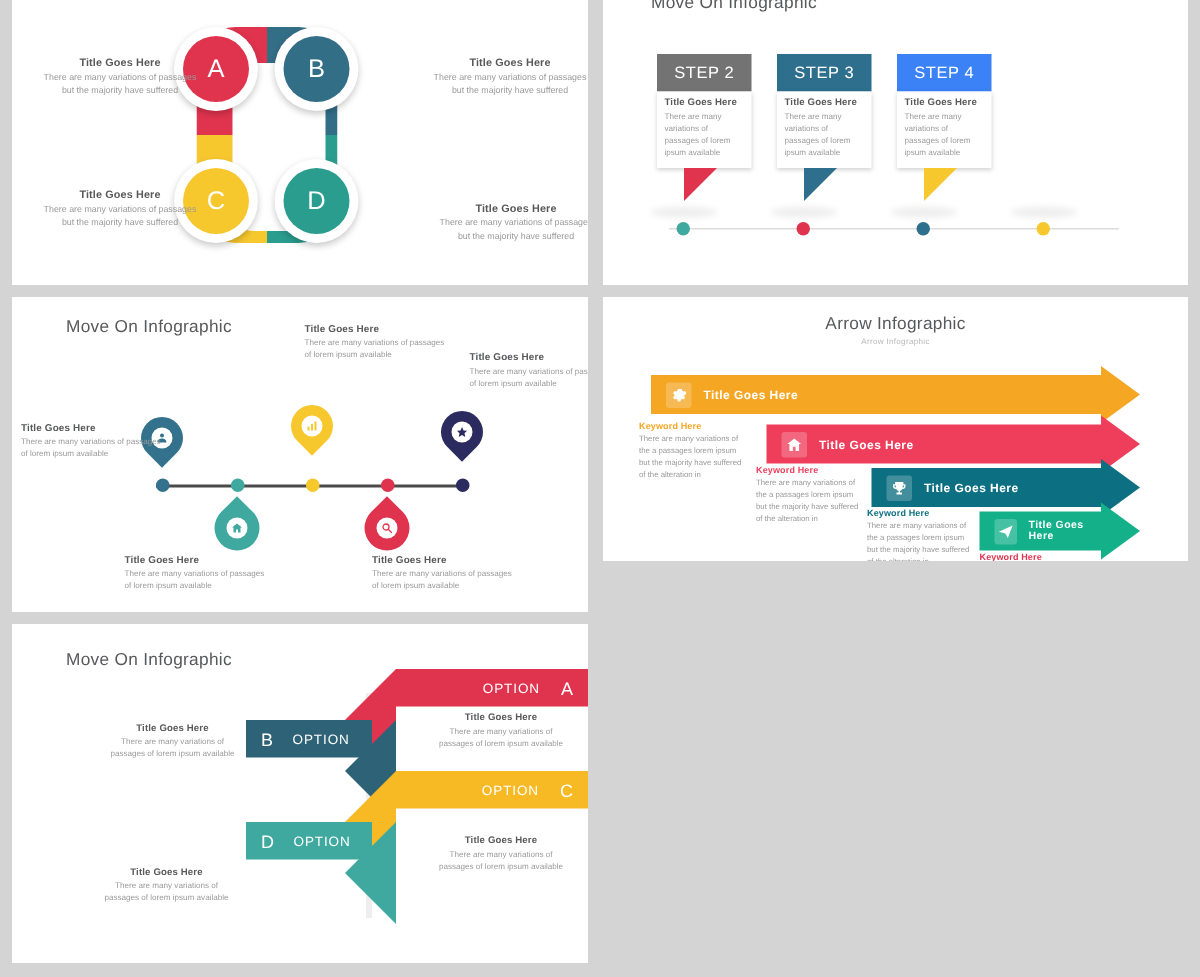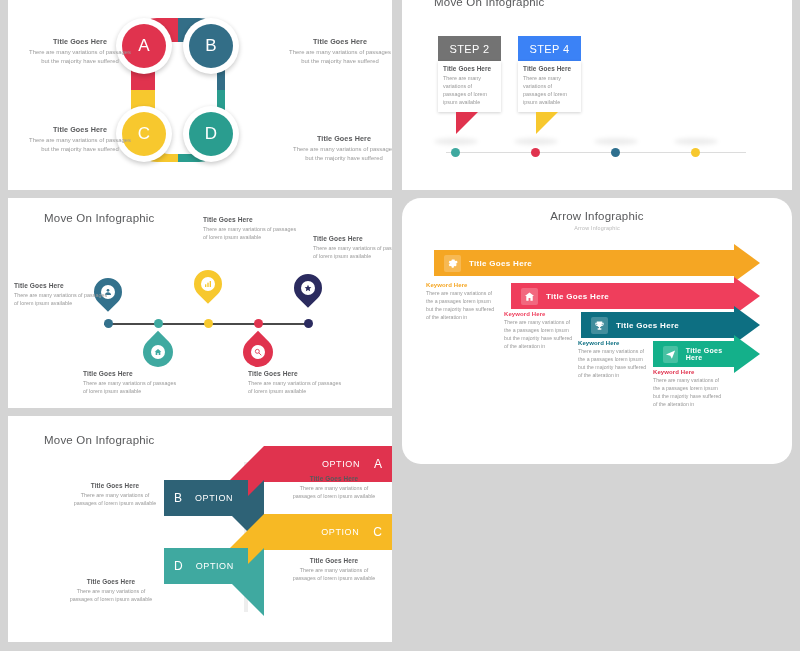--- a/index.html
+++ b/index.html
@@ -9,21 +9,21 @@
     font-family:"Liberation Sans", sans-serif;
     overflow:hidden;
   }
   .canvas { position:relative; width:800px; height:651px; }
   .slide { position:absolute; background:#fff; overflow:hidden; }
 
   
   #slide1 { left:8px;   top:0px;   width:384px; height:190px; }
   #slide2 { left:402px; top:0px;   width:390px; height:190px; }
   #slide3 { left:8px;   top:198px; width:384px; height:210px; }
-  #slide4 { left:402px; top:198px; width:390px; height:266px;border-radius:19px; }
+  #slide4 { left:402px; top:198px; width:390px; height:176px; }
   #slide5 { left:8px;   top:416px; width:384px; height:226px; }
 
   .ttl {
     font-size:7.2px; font-weight:bold; color:#58595b; letter-spacing:.1px;
   }
   .bdy {
     font-size:5.9px; color:#9a9a9a; line-height:1.5;
   }
   .slide-title {
     font-size:11.5px; color:#58595b; font-weight:normal; letter-spacing:.2px;
@@ -168,21 +168,21 @@
   .kw-block .kw { font-size:6px; font-weight:bold; letter-spacing:.1px; }
   .kw-block .bdy { font-size:5.2px; line-height:1.55; margin-top:1px; }
 
   
   .s5-title { position:absolute; left:36px; top:18px; }
   .spine {
     position:absolute; left:236px; top:46px; width:4px; height:150px;
     background:#eeeeee;
   }
   .opt-bar {
-    position:absolute; height:36px; display:flex; align-items:center;text-align:right;
+    position:absolute; height:25px; display:flex; align-items:center;text-align:right;
   }
   .opt-letter { font-size:12px; color:#fff; font-weight:300; }
   .opt-word {
     font-size:9px; color:#fff; font-weight:300; letter-spacing:.6px;
   }
   .chev { position:absolute; width:0; height:0; border-style:solid; }
   .s5txt { position:absolute; width:90px; text-align:center; }
   .s5txt .ttl { font-size:6.4px; }
   .s5txt .bdy { font-size:5.4px; margin-top:2px; }
 </style>
@@ -242,20 +242,28 @@
 
       <div class="step">
         <div class="step-head" style="background:#737373">STEP 2</div>
         <div class="step-card">
           <div class="ttl">Title Goes Here</div>
           <div class="bdy">There are many variations of passages of lorem ipsum available</div>
         </div>
         <div class="step-tail tail-shift" style="border-color:#e0334e transparent transparent transparent"></div>
       </div>
 
+      <div class="step">
+        <div class="step-head" style="background:#2e6f8e">STEP 3</div>
+        <div class="step-card">
+          <div class="ttl">Title Goes Here</div>
+          <div class="bdy">There are many variations of passages of lorem ipsum available</div>
+        </div>
+        <div class="step-tail tail-shift" style="border-color:#2e6f8e transparent transparent transparent"></div>
+      </div>
 
       <div class="step">
         <div class="step-head" style="background:#3b82f6">STEP 4</div>
         <div class="step-card">
           <div class="ttl">Title Goes Here</div>
           <div class="bdy">There are many variations of passages of lorem ipsum available</div>
         </div>
         <div class="step-tail tail-shift" style="border-color:#f7c82e transparent transparent transparent"></div>
       </div>
     </div>

